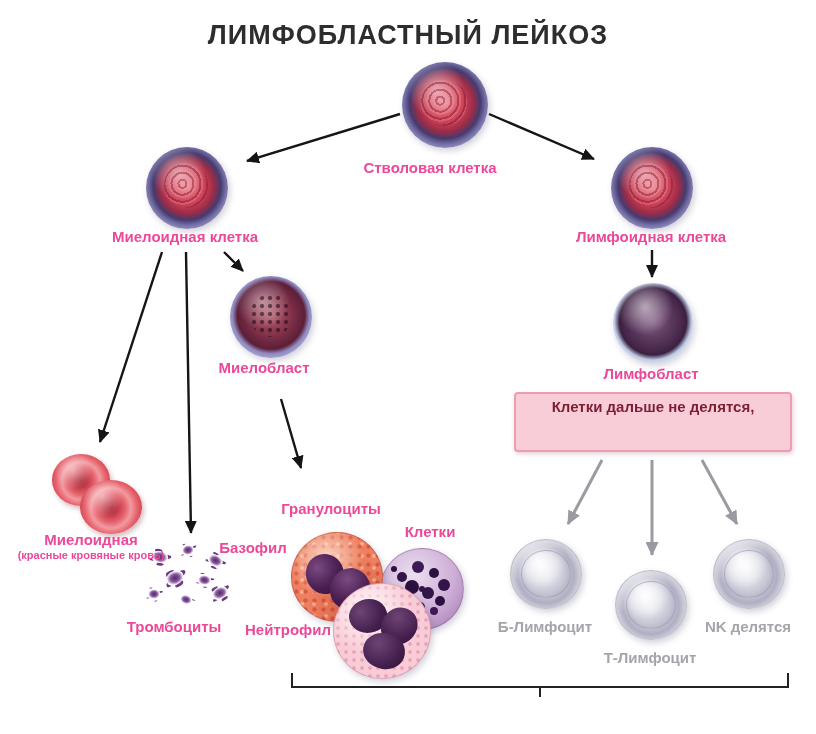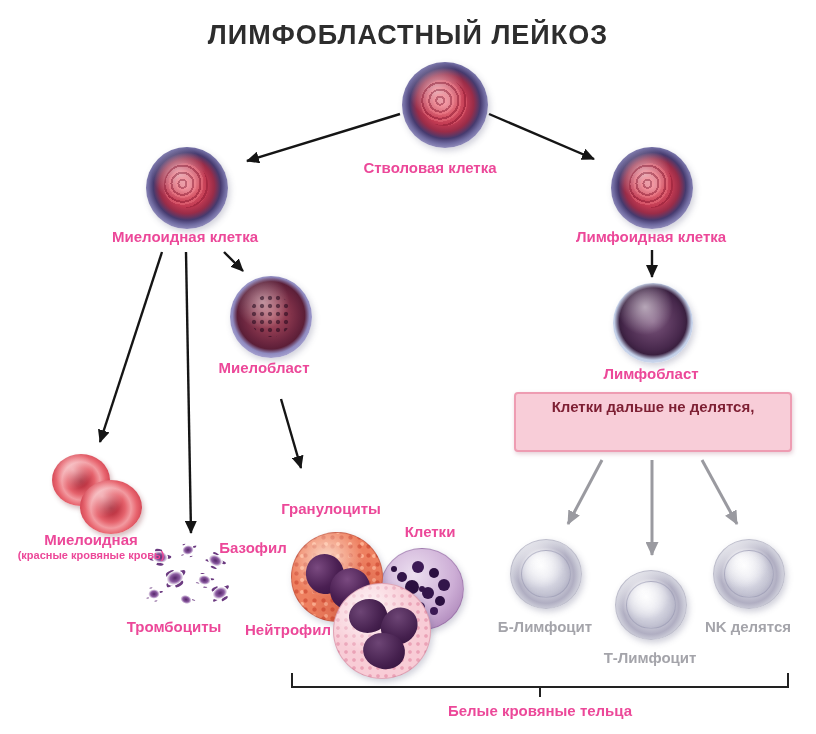--- a/index.html
+++ b/index.html
@@ -236,15 +236,14 @@
   <div class="lbl" style="left:91px;top:531px">Миелоидная</div>
   <div class="lbl small" style="left:91px;top:549px">(красные кровяные кровь)</div>
   <div class="lbl" style="left:174px;top:618px">Тромбоциты</div>
   <div class="lbl" style="left:331px;top:500px">Гранулоциты</div>
   <div class="lbl" style="left:253px;top:539px">Базофил</div>
   <div class="lbl" style="left:430px;top:523px">Клетки</div>
   <div class="lbl" style="left:288px;top:621px">Нейтрофил</div>
   <div class="lbl gray" style="left:545px;top:618px">Б-Лимфоцит</div>
   <div class="lbl gray" style="left:650px;top:649px">Т-Лимфоцит</div>
   <div class="lbl gray" style="left:748px;top:618px">NK делятся</div>
-  <div class="lbl" style="left:540px;top:702px">Белые кровяные тельца</div>
 
 </div>
 
 </body></html>

